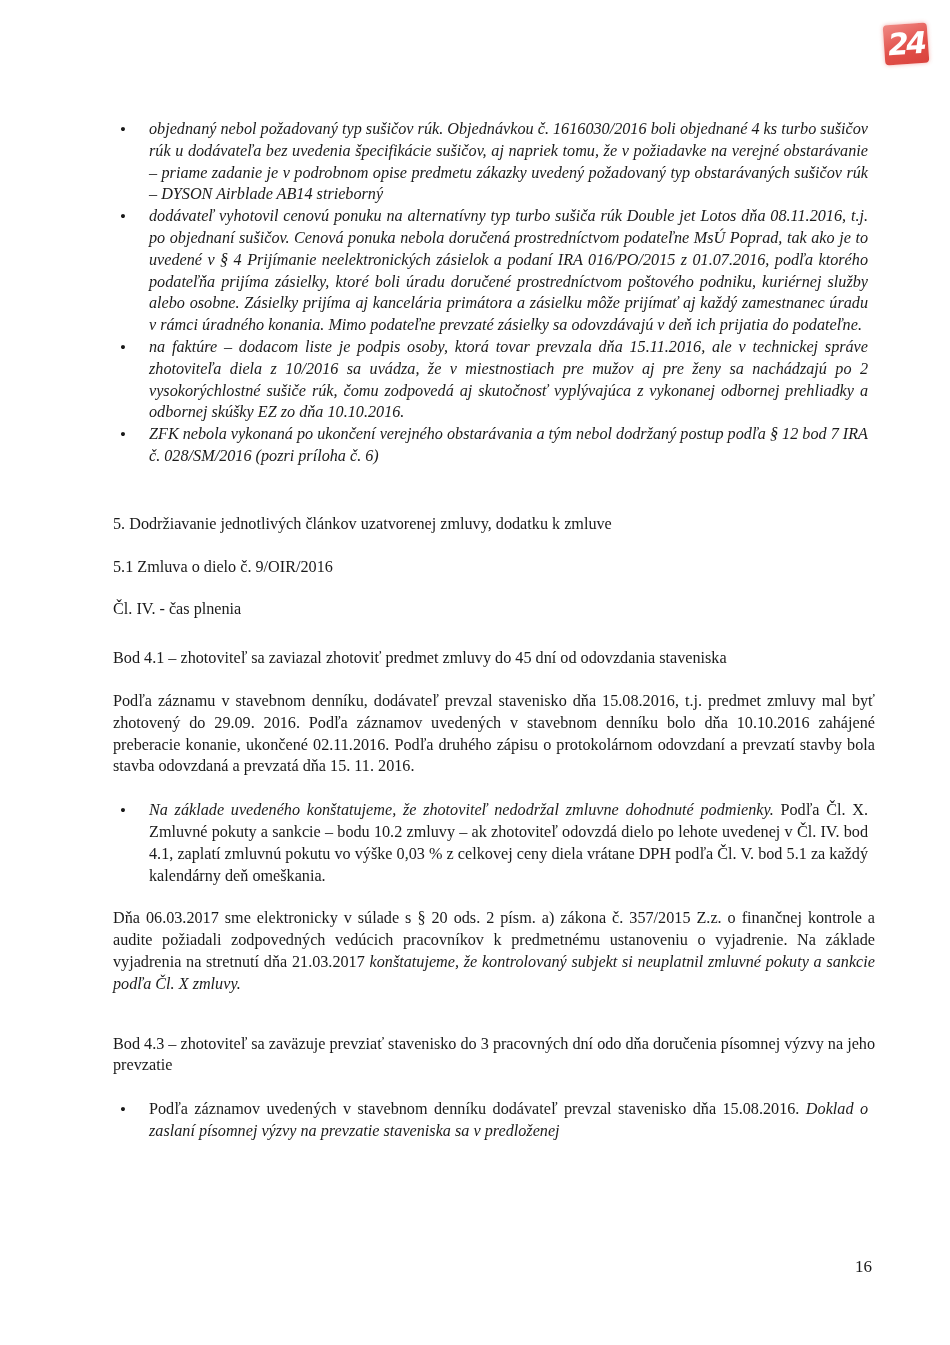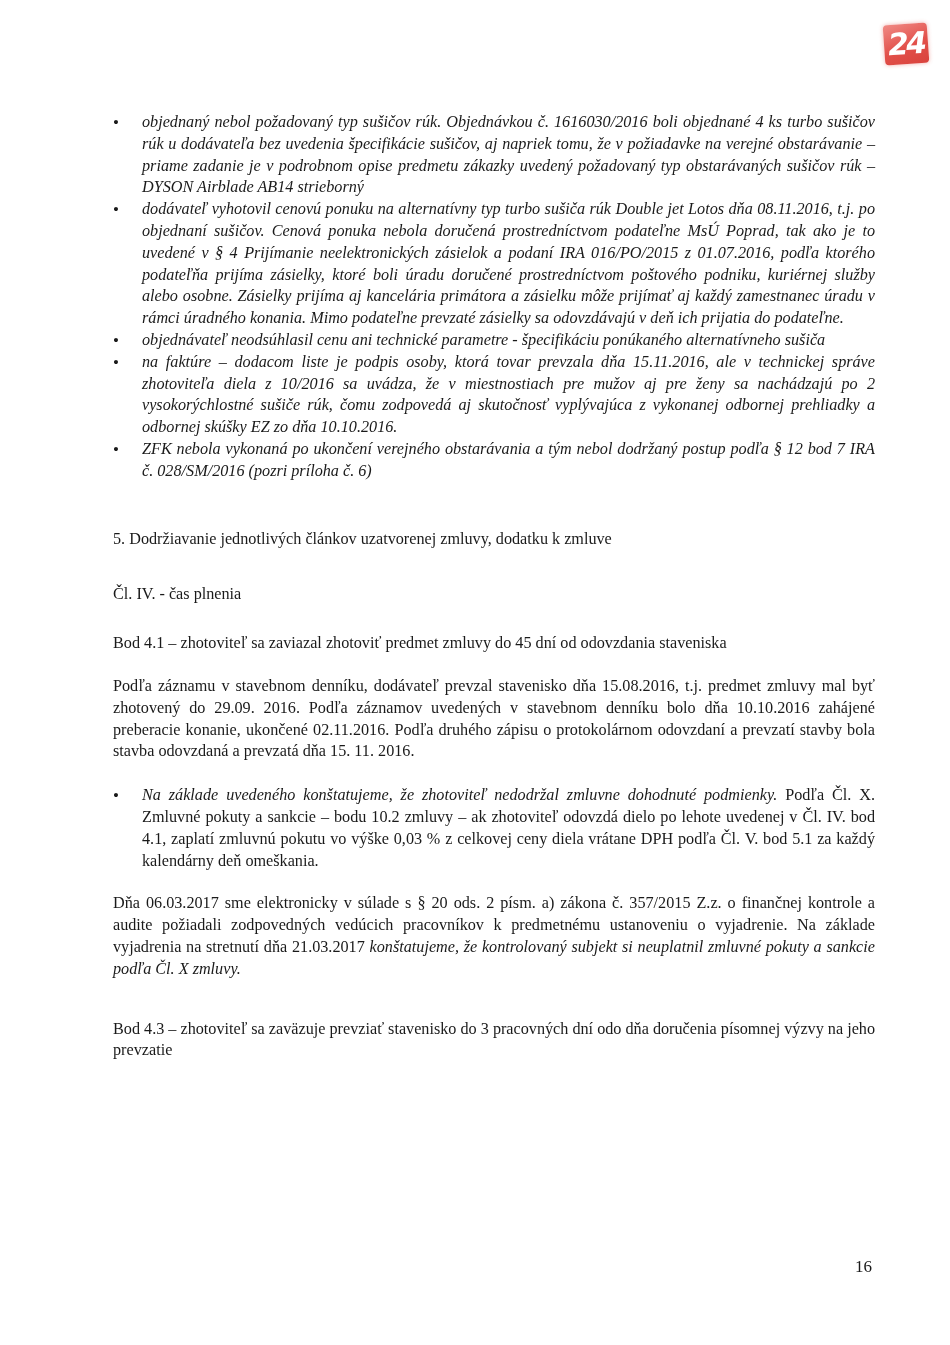--- a/index.html
+++ b/index.html
@@ -5,53 +5,56 @@
   html, body { margin: 0; padding: 0; background: #ffffff; }
   body { width: 950px; height: 1345px; position: relative; overflow: hidden;
          font-family: "Liberation Serif", serif; color: #1a1a1a; }
   .logo { position: absolute; left: 884px; top: 24px; width: 44px; height: 40px;
           background: linear-gradient(160deg, #f08a85 0%, #e2504a 55%, #d9433d 100%);
           border-radius: 4px; transform: rotate(-4deg); box-shadow: 0 0 4px rgba(226,80,74,0.45);
           display: flex; align-items: center; justify-content: center; }
   .logo span { color: #fff; font-family: "DejaVu Sans", sans-serif; font-weight: bold;
                font-size: 30px; letter-spacing: -3px; font-style: italic; line-height: 1; }
   .page { position: absolute; left: 113px; top: 112px; width: 762px; }
-  .bullets { list-style: none; margin: 0; padding: 0; font-family: Liberation Serif, serif; }
+  .bullets { list-style: none; margin: 7px; padding: 0; font-family: Liberation Serif, serif; }
   .bullets li { position: relative; padding-left: 29px; font-size: 16.2px; line-height: 21.8px;
                 text-align: justify; margin: 0; }
   .bullets li::before { content: "\2022"; position: absolute; left: 0; top: 0; font-style: normal;
                         font-size: 17px; }
   .it { font-style: italic; }
   .p { font-size: 16.2px; line-height: 21.8px; text-align: justify; margin: 0; }
   .page-num { position: absolute; left: 855px; top: 1257px; font-size: 17px; font-family: Liberation Serif, serif; }
 </style>
 </head>
 <body>
 
 <div class="logo">
   <span>24</span>
 </div>
 
 <div class="page">
   <ul class="bullets it">
     <li>objednaný nebol požadovaný typ sušičov rúk.  Objednávkou č. 1616030/2016 boli objednané 4 ks turbo sušičov rúk u dodávateľa bez uvedenia špecifikácie sušičov, aj napriek tomu, že v požiadavke na verejné obstarávanie – priame zadanie je v podrobnom opise predmetu zákazky uvedený požadovaný typ obstarávaných sušičov rúk – DYSON Airblade AB14 strieborný</li>
     <li>dodávateľ vyhotovil cenovú ponuku na alternatívny typ turbo sušiča rúk Double jet Lotos  dňa 08.11.2016, t.j. po objednaní sušičov. Cenová ponuka nebola doručená prostredníctvom podateľne MsÚ Poprad, tak ako je to uvedené v § 4 Prijímanie neelektronických zásielok a podaní IRA 016/PO/2015 z 01.07.2016, podľa ktorého podateľňa prijíma zásielky, ktoré boli úradu doručené prostredníctvom poštového podniku, kuriérnej služby  alebo osobne. Zásielky prijíma aj kancelária primátora a zásielku môže prijímať aj každý zamestnanec úradu v rámci úradného konania. Mimo podateľne prevzaté zásielky sa odovzdávajú v deň ich prijatia do podateľne.</li>
-    <li>objednávateľ neodsúhlasil cenu ani technické parametre - špecifikáciu ponúkaného alternatívneho sušiča</li>
     <li>na faktúre – dodacom liste je podpis osoby, ktorá tovar prevzala dňa 15.11.2016, ale v technickej správe  zhotoviteľa diela z 10/2016 sa uvádza, že v miestnostiach pre mužov aj pre ženy sa nachádzajú po 2 vysokorýchlostné sušiče rúk, čomu zodpovedá aj skutočnosť vyplývajúca z vykonanej odbornej prehliadky a odbornej skúšky EZ zo dňa 10.10.2016.</li>
     <li>ZFK nebola  vykonaná po ukončení verejného obstarávania  a tým nebol dodržaný postup podľa § 12 bod 7 IRA  č. 028/SM/2016  (pozri príloha č. 6)</li>
   </ul>
 
   <p class="p" style="margin-top:46px">5. Dodržiavanie jednotlivých článkov uzatvorenej zmluvy, dodatku k zmluve</p>
-  <p class="p" style="margin-top:34px">Čl. IV.  - čas plnenia</p>
+  <p class="p" style="margin-top:21px">5.1  Zmluva o dielo č. 9/OIR/2016</p>
+  <p class="p" style="margin-top:21px">Čl. IV.  - čas plnenia</p>
   <p class="p" style="margin-top:27px">Bod 4.1 – zhotoviteľ sa zaviazal zhotoviť predmet zmluvy do 45 dní od odovzdania staveniska</p>
   <p class="p" style="margin-top:21px">Podľa záznamu v stavebnom denníku, dodávateľ prevzal stavenisko dňa 15.08.2016, t.j. predmet zmluvy mal byť zhotovený do 29.09. 2016. Podľa záznamov uvedených v stavebnom denníku bolo dňa 10.10.2016 zahájené preberacie konanie, ukončené 02.11.2016. Podľa druhého zápisu o protokolárnom odovzdaní a prevzatí stavby bola stavba odovzdaná a prevzatá dňa 15. 11. 2016.</p>
 
   <ul class="bullets" style="margin-top:22px">
     <li><span class="it">Na základe uvedeného konštatujeme, že zhotoviteľ nedodržal zmluvne dohodnuté podmienky.</span><span> Podľa Čl. X. Zmluvné pokuty a sankcie – bodu 10.2 zmluvy – ak zhotoviteľ odovzdá dielo po lehote uvedenej v Čl. IV. bod 4.1, zaplatí zmluvnú pokutu vo výške 0,03 % z celkovej ceny diela vrátane DPH podľa Čl. V. bod 5.1 za každý kalendárny deň omeškania.</span></li>
   </ul>
 
   <p class="p" style="margin-top:21px"><span>Dňa 06.03.2017 sme elektronicky v súlade s § 20 ods. 2 písm. a) zákona č. 357/2015 Z.z. o finančnej kontrole a audite požiadali zodpovedných vedúcich pracovníkov k predmetnému ustanoveniu o vyjadrenie. Na základe vyjadrenia na stretnutí dňa 21.03.2017 </span><span class="it">konštatujeme, že kontrolovaný subjekt si neuplatnil zmluvné pokuty a sankcie podľa Čl. X zmluvy.</span></p>
 
   <p class="p" style="margin-top:38px">Bod 4.3 – zhotoviteľ sa zaväzuje prevziať stavenisko do 3 pracovných dní odo dňa doručenia písomnej výzvy na jeho prevzatie</p>
 
+  <ul class="bullets" style="margin-top:22px">
+    <li><span>Podľa záznamov uvedených v stavebnom denníku dodávateľ prevzal stavenisko dňa 15.08.2016. </span><span class="it">Doklad o zaslaní písomnej výzvy na prevzatie staveniska sa v predloženej</span></li>
+  </ul>
 </div>
 
 <div class="page-num">16</div>
 
 </body></html>

